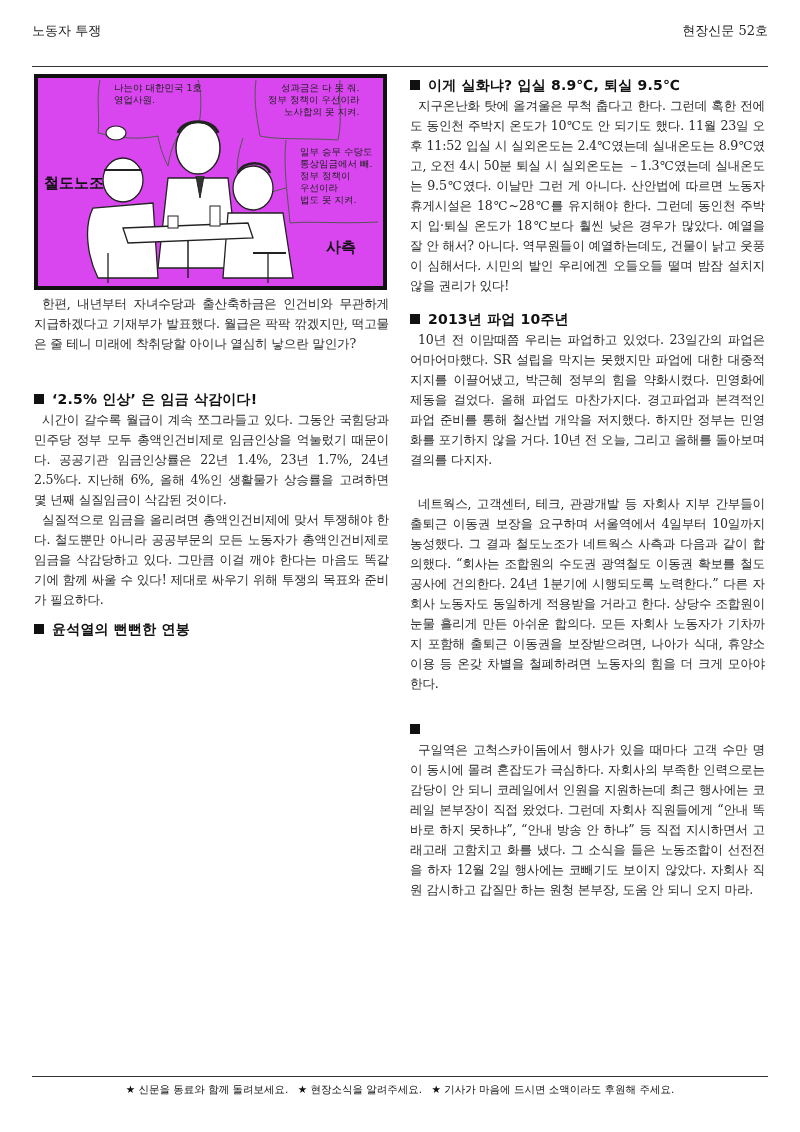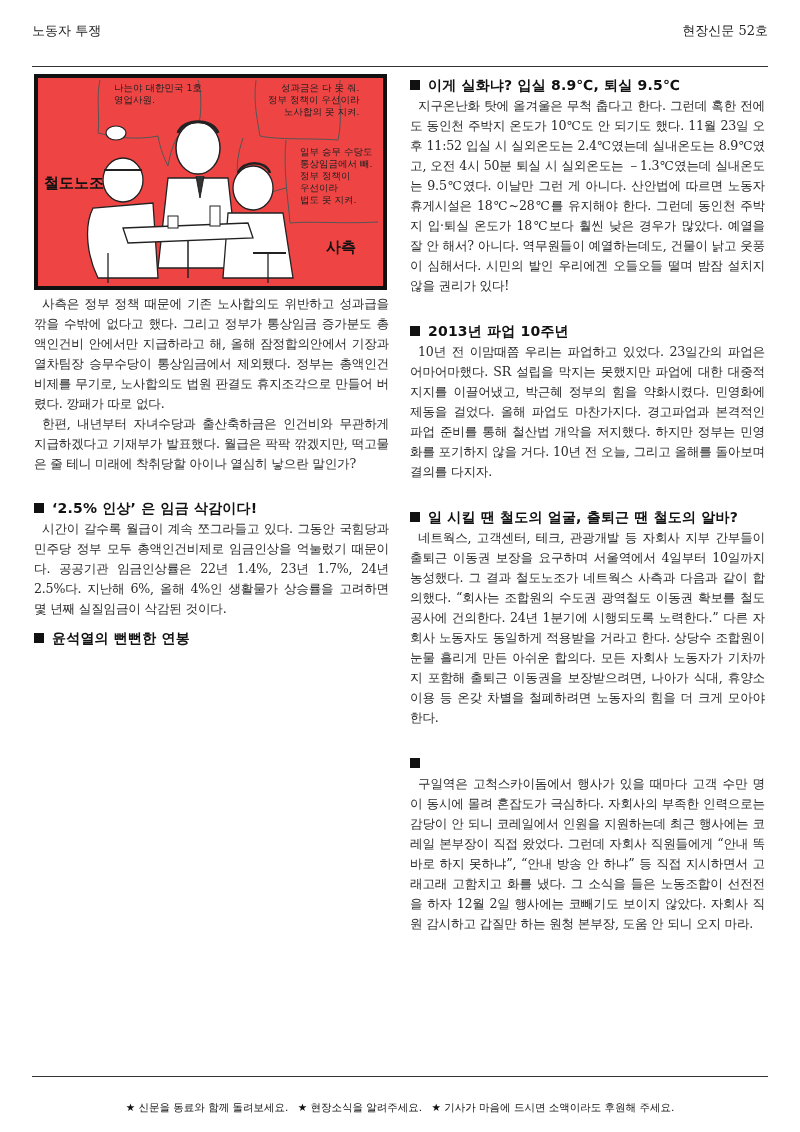--- a/index.html
+++ b/index.html
@@ -14,21 +14,21 @@
     }
     .header .left { position: absolute; left: 0; top: 8px; }
     .header .right { position: absolute; right: 0; top: 8px; }
 
     .col { position: absolute; top: 74px; width: 355px; }
     .col.left { left: 34px; }
     .col.right { left: 410px; }
 
     .cartoon {
       position: relative; width: 353px; height: 216px;
-      border: 4px solid #111; box-sizing: border-box; background: #ef4444;
+      border: 4px solid #111; box-sizing: border-box; background: #d946ef;
       overflow: hidden;
     }
     .bubble {
       position: absolute; font-family: "DejaVu Sans", "Liberation Sans", sans-serif;
       font-size: 9.5px; line-height: 12px; color: #222;
     }
     .cartoon .label {
       position: absolute; font-family: "DejaVu Sans", "Liberation Sans", sans-serif;
       font-weight: bold; font-size: 15px; color: #111;
     }
@@ -41,21 +41,21 @@
       letter-spacing: 0.2px;
     }
     .section h2 .sq { display: inline-block; width: 10px; height: 10px; background: #111; margin-right: 8px; vertical-align: 0px; }
     .section p {
       margin: 0; font-size: 12.6px; line-height: 20px; text-align: justify;
       text-indent: 8px; color: #2a2a2a; letter-spacing: -0.2px;
     }
 
     .footer {
       position: absolute; left: 32px; right: 32px; top: 1076px;
-      border-top: 1.5px solid #333; padding-top: 24px;
+      border-top: 1.5px solid #333; padding-top: 6px;
       text-align: center; font-size: 10.5px; color: #111;
       font-family: "DejaVu Sans", "Liberation Sans", sans-serif;
     }
     .footer span { margin: 0 3px; }
   </style>
 </head>
 <body>
 
 <div class="header">
   <span class="left">노동자 투쟁</span>
@@ -103,47 +103,46 @@
     <div class="bubble" style="left:262px; top:68px;"><span style="white-space:pre-line;">일부 승무 수당도
 통상임금에서 빼.
 정부 정책이
 우선이라
 법도 못 지켜.</span></div>
     <div class="label" style="left:6px; top:96px;">철도노조</div>
     <div class="label" style="left:288px; top:160px;">사측</div>
   </div>
 
   <div class="section" style="margin-top:4px;">
-    <p>사측은 정부 정책 때문에 기존 노사합의도 위반하고 성과급을 깎을 수밖에 없다고 했다. 그리고 정부가 통상임금 증가분도 총액인건비 안에서만 지급하라고 해, 올해 잠정합의안에서 기장과 열차팀장 승무수당이 통상임금에서 제외됐다. 정부는 총액인건비제를 무기로, 노사합의도 법원 판결도 휴지조각으로 만들어 버렸다. 깡패가 따로 없다.</p>
     <p>한편, 내년부터 자녀수당과 출산축하금은 인건비와 무관하게 지급하겠다고 기재부가 발표했다. 월급은 팍팍 깎겠지만, 떡고물은 줄 테니 미래에 착취당할 아이나 열심히 낳으란 말인가?</p>
   </div>
 
-  <div class="section" style="margin-top:23px;">
+  <div class="section" style="margin-top:34px;">
     <h2><span class="sq"></span><span>‘2.5% 인상’ 은 임금 삭감이다!</span></h2>
     <p>시간이 갈수록 월급이 계속 쪼그라들고 있다. 그동안 국힘당과 민주당 정부 모두 총액인건비제로 임금인상을 억눌렀기 때문이다. 공공기관 임금인상률은 22년 1.4%, 23년 1.7%, 24년 2.5%다. 지난해 6%, 올해 4%인 생활물가 상승률을 고려하면 몇 년째 실질임금이 삭감된 것이다.</p>
+    <p>실질적으로 임금을 올리려면 총액인건비제에 맞서 투쟁해야 한다. 철도뿐만 아니라 공공부문의 모든 노동자가 총액인건비제로 임금을 삭감당하고 있다. 그만큼 이걸 깨야 한다는 마음도 똑같기에 함께 싸울 수 있다! 제대로 싸우기 위해 투쟁의 목표와 준비가 필요하다.</p>
   </div>
 
   <div class="section" style="margin-top:8px;">
     <h2><span class="sq"></span><span>윤석열의 뻔뻔한 연봉</span></h2>
   </div>
 </div>
 
 <div class="col right">
   <div class="section">
     <h2><span class="sq"></span><span>이게 실화냐? 입실 8.9℃, 퇴실 9.5℃</span></h2>
     <p>지구온난화 탓에 올겨울은 무척 춥다고 한다. 그런데 혹한 전에도 동인천 주박지 온도가 10℃도 안 되기도 했다. 11월 23일 오후 11:52 입실 시 실외온도는 2.4℃였는데 실내온도는 8.9℃였고, 오전 4시 50분 퇴실 시 실외온도는 －1.3℃였는데 실내온도는 9.5℃였다. 이날만 그런 게 아니다. 산안법에 따르면 노동자 휴게시설은 18℃~28℃를 유지해야 한다. 그런데 동인천 주박지 입·퇴실 온도가 18℃보다 훨씬 낮은 경우가 많았다. 예열을 잘 안 해서? 아니다. 역무원들이 예열하는데도, 건물이 낡고 웃풍이 심해서다. 시민의 발인 우리에겐 오들오들 떨며 밤잠 설치지 않을 권리가 있다!</p>
   </div>
 
-  <div class="section" style="margin-top:24px;">
+  <div class="section" style="margin-top:12px;">
     <h2><span class="sq"></span><span>2013년 파업 10주년</span></h2>
     <p>10년 전 이맘때쯤 우리는 파업하고 있었다. 23일간의 파업은 어마어마했다. SR 설립을 막지는 못했지만 파업에 대한 대중적 지지를 이끌어냈고, 박근혜 정부의 힘을 약화시켰다. 민영화에 제동을 걸었다. 올해 파업도 마찬가지다. 경고파업과 본격적인 파업 준비를 통해 철산법 개악을 저지했다. 하지만 정부는 민영화를 포기하지 않을 거다. 10년 전 오늘, 그리고 올해를 돌아보며 결의를 다지자.</p>
   </div>
 
   <div class="section" style="margin-top:24px;">
-    <h2><span class="sq"></span><span>일 시킬 땐 철도의 얼굴, 출퇴근 땐 철도의 알바?</span></h2>
     <p>네트웍스, 고객센터, 테크, 관광개발 등 자회사 지부 간부들이 출퇴근 이동권 보장을 요구하며 서울역에서 4일부터 10일까지 농성했다. 그 결과 철도노조가 네트웍스 사측과 다음과 같이 합의했다. “회사는 조합원의 수도권 광역철도 이동권 확보를 철도공사에 건의한다. 24년 1분기에 시행되도록 노력한다.” 다른 자회사 노동자도 동일하게 적용받을 거라고 한다. 상당수 조합원이 눈물 흘리게 만든 아쉬운 합의다. 모든 자회사 노동자가 기차까지 포함해 출퇴근 이동권을 보장받으려면, 나아가 식대, 휴양소 이용 등 온갖 차별을 철폐하려면 노동자의 힘을 더 크게 모아야 한다.</p>
   </div>
 
   <div class="section" style="margin-top:24px;">
     <h2><span class="sq"></span></h2>
     <p>구일역은 고척스카이돔에서 행사가 있을 때마다 고객 수만 명이 동시에 몰려 혼잡도가 극심하다. 자회사의 부족한 인력으로는 감당이 안 되니 코레일에서 인원을 지원하는데 최근 행사에는 코레일 본부장이 직접 왔었다. 그런데 자회사 직원들에게 “안내 똑바로 하지 못하냐”, “안내 방송 안 하냐” 등 직접 지시하면서 고래고래 고함치고 화를 냈다. 그 소식을 들은 노동조합이 선전전을 하자 12월 2일 행사에는 코빼기도 보이지 않았다. 자회사 직원 감시하고 갑질만 하는 원청 본부장, 도움 안 되니 오지 마라.</p>
   </div>
 </div>
 
 <div class="footer">

